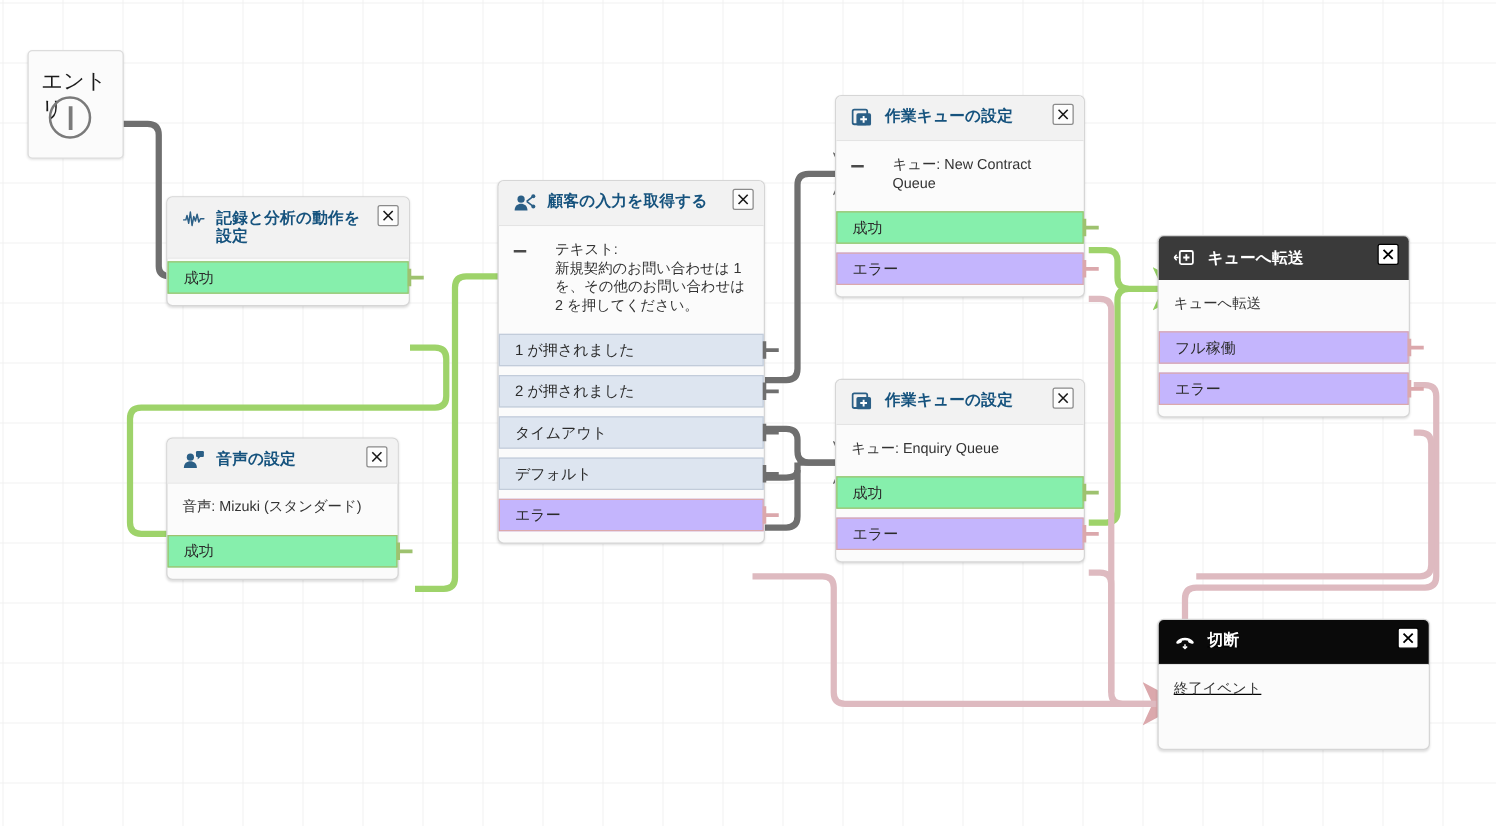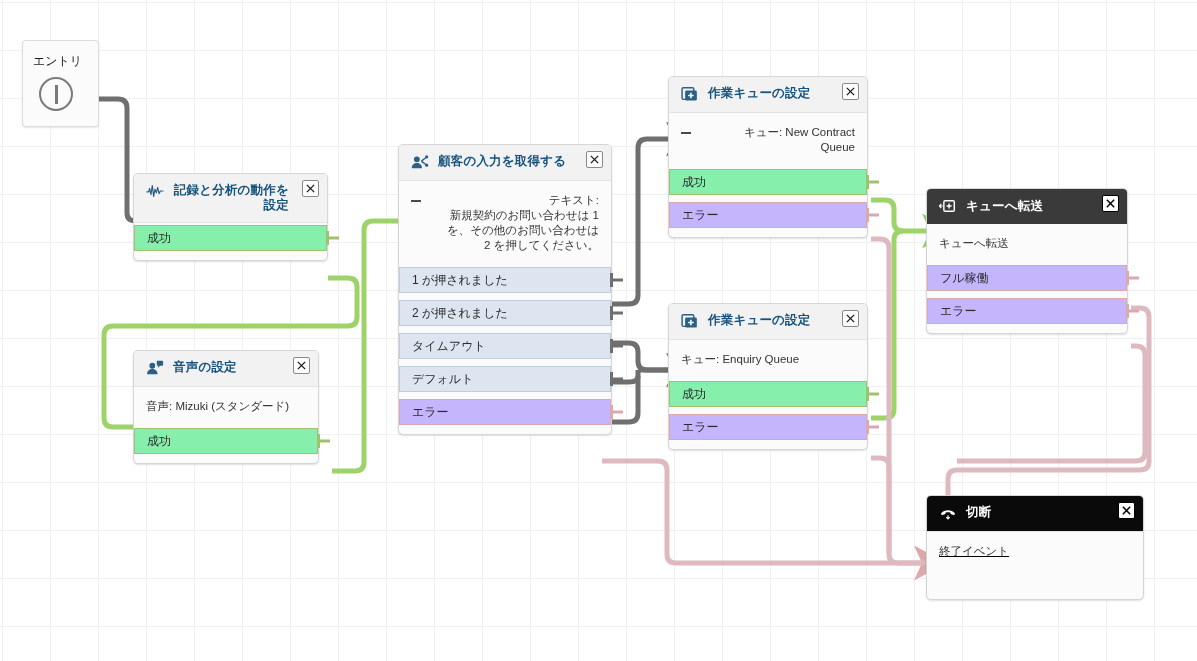--- a/index.html
+++ b/index.html
@@ -30,21 +30,20 @@
 
   
   .node {
     position: absolute;
     z-index: 5;
     background: #fbfbfb;
     border: 1px solid #d6d6d6;
     border-radius: 5px;
     box-shadow: 0 1px 2px rgba(0,0,0,0.13);
     box-sizing: border-box;
-    text-align: right;
   }
   .node-head {
     position: relative;
     display: flex;
     align-items: flex-start;
     gap: 9px;
     padding: 9px 38px 9px 12px;
     background: #f2f2f2;
     border-bottom: 1px solid #e4e4e4;
     border-radius: 4px 4px 0 0;
@@ -141,21 +140,21 @@
     left: 22px; top: 40px;
     width: 75px; height: 85px;
     background: #fbfbfb;
     border: 1px solid #dcdcdc;
     border-radius: 4px;
     box-shadow: 0 1px 2px rgba(0,0,0,0.1);
   }
   #entry-label {
     position: absolute;
     left: 10px; top: 12px;
-    font-size: 12px;
+    font-size: 17px;
     color: #1b1b1b;
     font-weight: 500;
   }
   #entry-circle {
     position: absolute;
     left: 16px; top: 36px;
     width: 34px; height: 34px;
     border: 2px solid #7a7a7a;
     border-radius: 50%;
     box-sizing: border-box;
@@ -221,21 +220,21 @@
                L957,461" stroke="#debac0" stroke-width="5"></path>
     </g>
   </svg>
 
   <div id="entry-node">
     <div id="entry-label">エントリ</div>
     <div id="entry-circle"></div>
     <div id="entry-tick"></div>
   </div>
 
-  <div class="node" id="n-logging" style="left:133px; top:173px; width:195px;">
+  <div class="node" id="n-logging" style="left:133px; top:157px; width:195px;">
     <div class="node-head">
       <svg class="head-icon" viewBox="0 0 20 20">
         <path d="M1,11 L3,11 L4,7 L5.5,14 L7,4 L8.5,16 L10,8 L11.5,12 L13,6 L14.5,13 L16,10 L19,10" fill="none" stroke="#2b5f86" stroke-width="1.3" stroke-linecap="round" stroke-linejoin="round"></path>
       </svg>
       <div class="node-title">記録と分析の動作を設定</div>
       <div class="close-btn">
         <svg viewBox="0 0 12 12" width="11" height="11">
           <path d="M2,2 L10,10 M10,2 L2,10" stroke="#1a1a1a" stroke-width="1.4"></path>
         </svg>
       </div>

